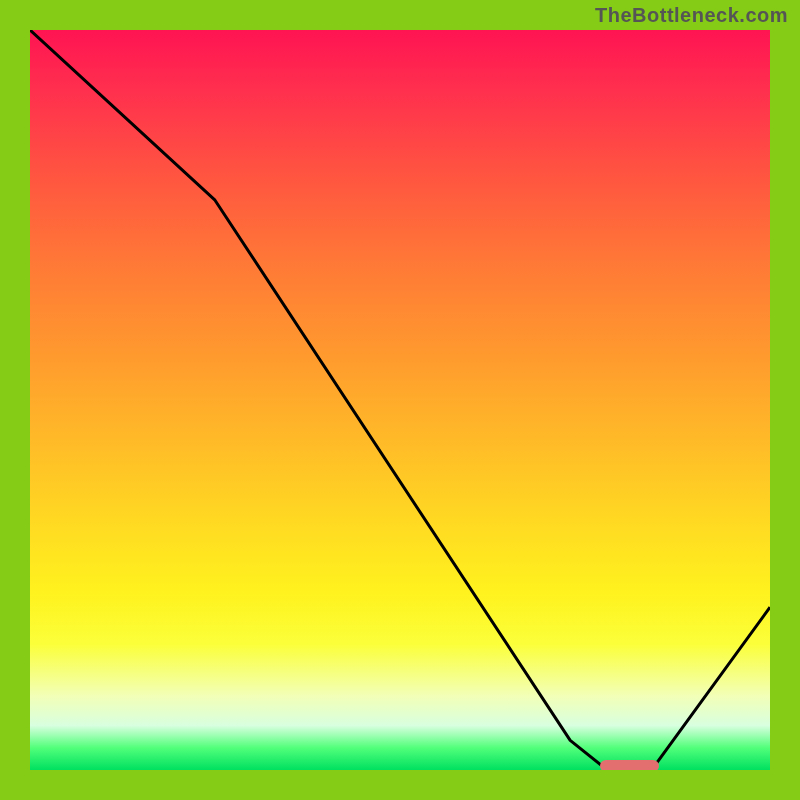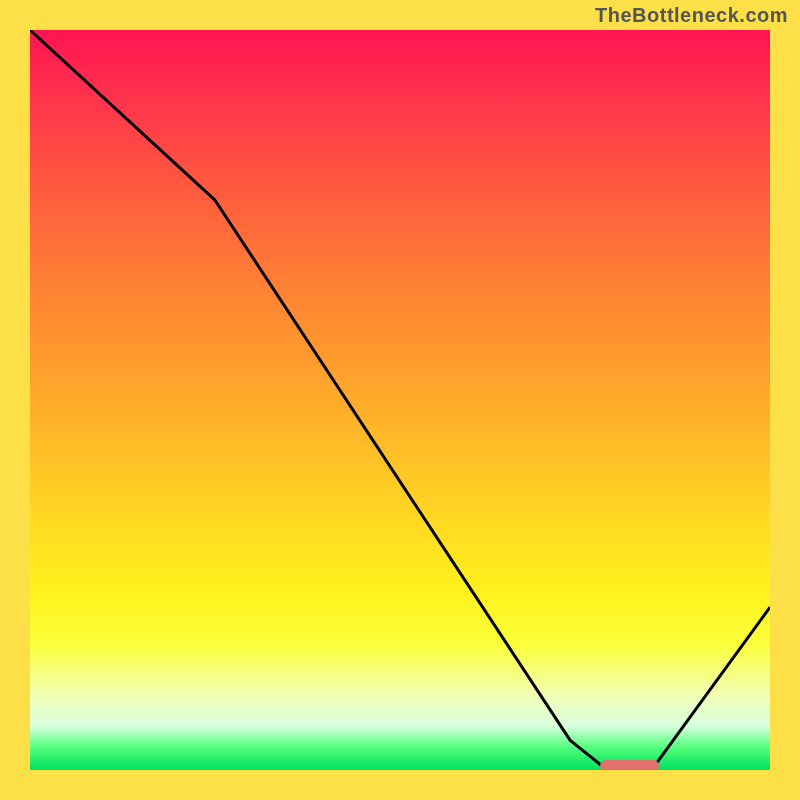--- a/index.html
+++ b/index.html
@@ -7,21 +7,21 @@
     padding: 0;
     width: 800px;
     height: 800px;
     background: #000;
     font-family: Arial, Helvetica, sans-serif;
   }
   .frame {
     position: relative;
     width: 800px;
     height: 800px;
-    background: #fde047;
+    background: #84cc16;
     text-align: right;
   }
   .watermark {
     position: absolute;
     top: 4px;
     right: 12px;
     color: #555;
     font-size: 20px;
     font-weight: 600;
     letter-spacing: 0.5px;

